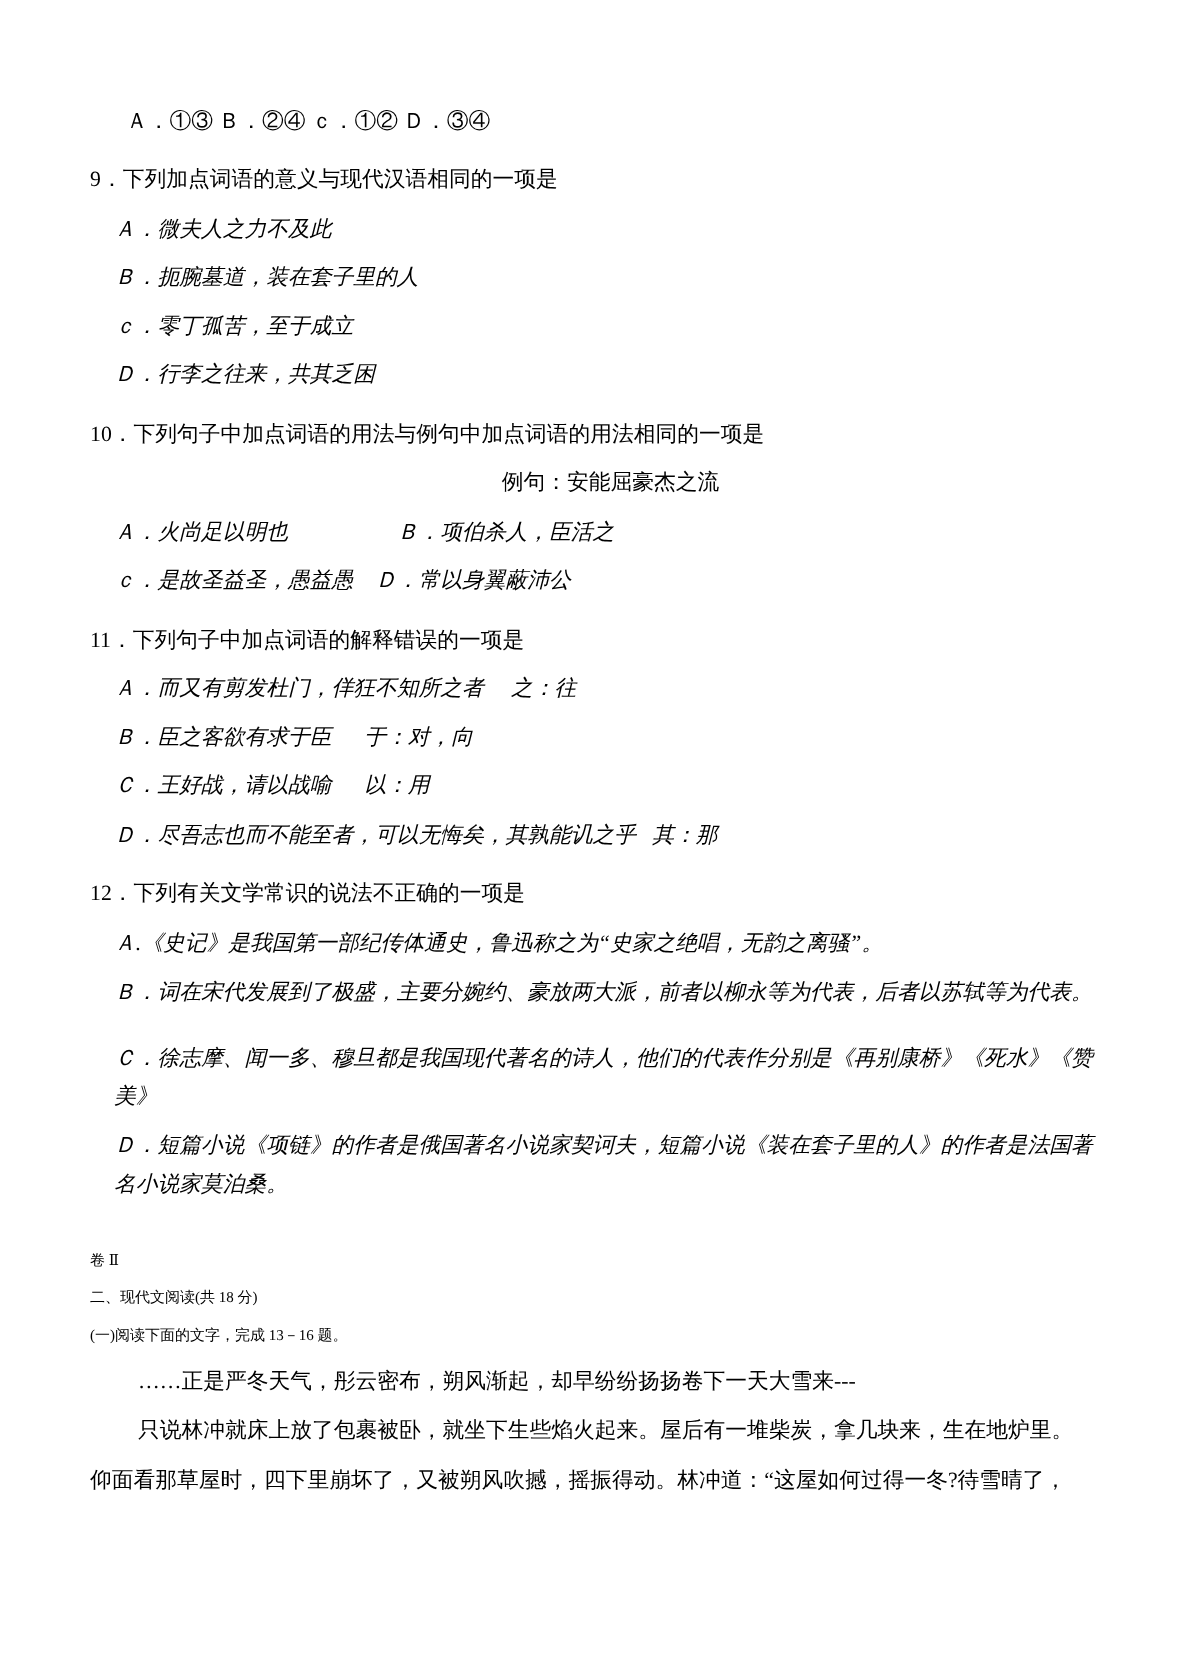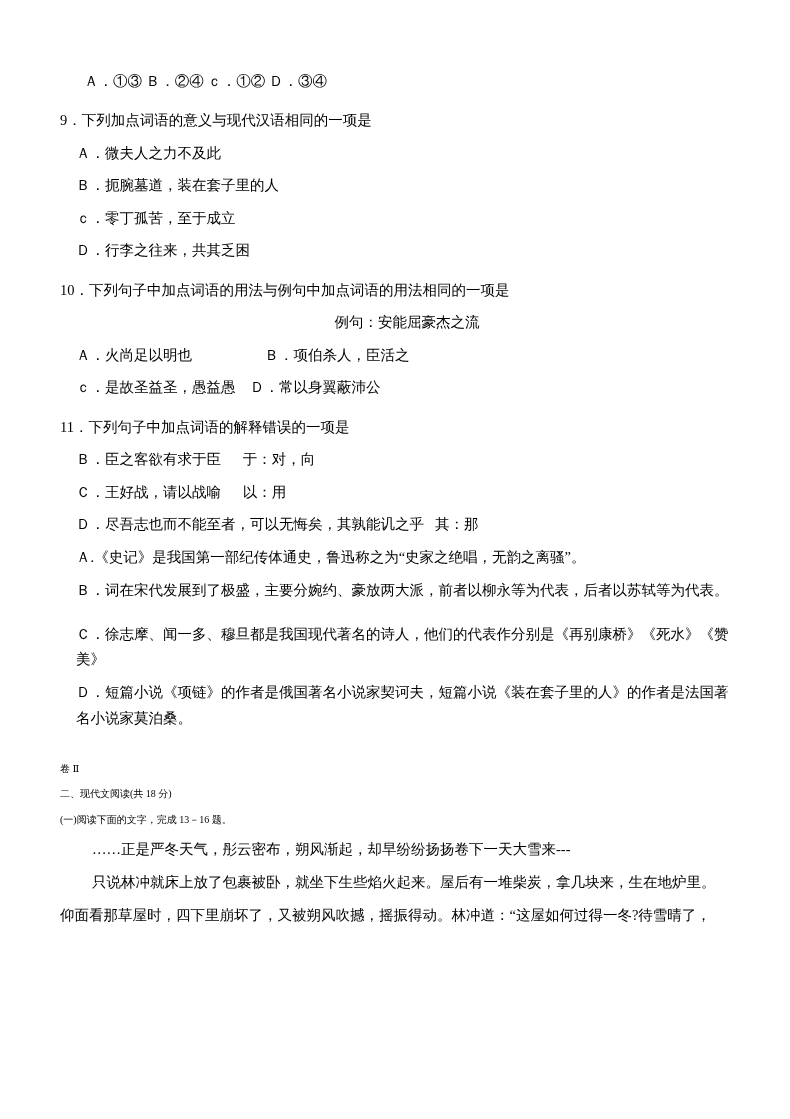--- a/index.html
+++ b/index.html
@@ -22,21 +22,21 @@
     box-sizing: border-box;
     padding: 70px 60px 40px 60px;
   }
   .line {
     font-size: 14.5px;
     line-height: 1.62;
     margin: 0 0 9px 0;
     white-space: pre-wrap;
     word-break: break-all;
   }
-  .indent-1 { padding-left: 16px; }
+  .indent-1 { padding-left: 16px; font-style: italic; }
   .indent-2 { padding-left: 32px; }
   .indent-3 { padding-left: 24px; text-align: center; }
   .gap-before { margin-top: 16px; }
   .opts {
     font-size: 14.5px;
     line-height: 1.62;
     padding-left: 24px;
     margin: 0 0 10px 0;
   }
   .blk {
@@ -66,24 +66,26 @@
   <div class="line indent-1">Ｂ．扼腕墓道，装在套子里的人</div>
   <div class="line indent-1">ｃ．零丁孤苦，至于成立</div>
   <div class="line indent-1">Ｄ．行李之往来，共其乏困</div>
 
   <div class="line gap-before">10．下列句子中加点词语的用法与例句中加点词语的用法相同的一项是</div>
   <div class="line indent-3">例句：安能屈豪杰之流</div>
   <div class="line indent-1">Ａ．火尚足以明也                    Ｂ．项伯杀人，臣活之</div>
   <div class="line indent-1">ｃ．是故圣益圣，愚益愚    Ｄ．常以身翼蔽沛公</div>
 
   <div class="line gap-before">11．下列句子中加点词语的解释错误的一项是</div>
+  <div class="line indent-1">Ａ．而又有剪发杜门，佯狂不知所之者     之：往</div>
   <div class="line indent-1">Ｂ．臣之客欲有求于臣      于：对，向</div>
   <div class="line indent-1">Ｃ．王好战，请以战喻      以：用</div>
   <div class="line indent-1">Ｄ．尽吾志也而不能至者，可以无悔矣，其孰能讥之乎   其：那</div>
 
+  <div class="line gap-before">12．下列有关文学常识的说法不正确的一项是</div>
   <div class="line indent-1">Ａ.《史记》是我国第一部纪传体通史，鲁迅称之为“史家之绝唱，无韵之离骚”。</div>
   <div class="blk indent-1">Ｂ．词在宋代发展到了极盛，主要分婉约、豪放两大派，前者以柳永等为代表，后者以苏轼等为代表。</div>
   <div class="spacer-sm"></div>
   <div class="blk indent-1">Ｃ．徐志摩、闻一多、穆旦都是我国现代著名的诗人，他们的代表作分别是《再别康桥》《死水》《赞美》</div>
   <div class="blk indent-1">Ｄ．短篇小说《项链》的作者是俄国著名小说家契诃夫，短篇小说《装在套子里的人》的作者是法国著名小说家莫泊桑。</div>
 
   <div class="spacer-md"></div>
 
   <div class="sec-title">卷   Ⅱ</div>
   <div class="sec-title">二、现代文阅读(共 18 分)</div>

